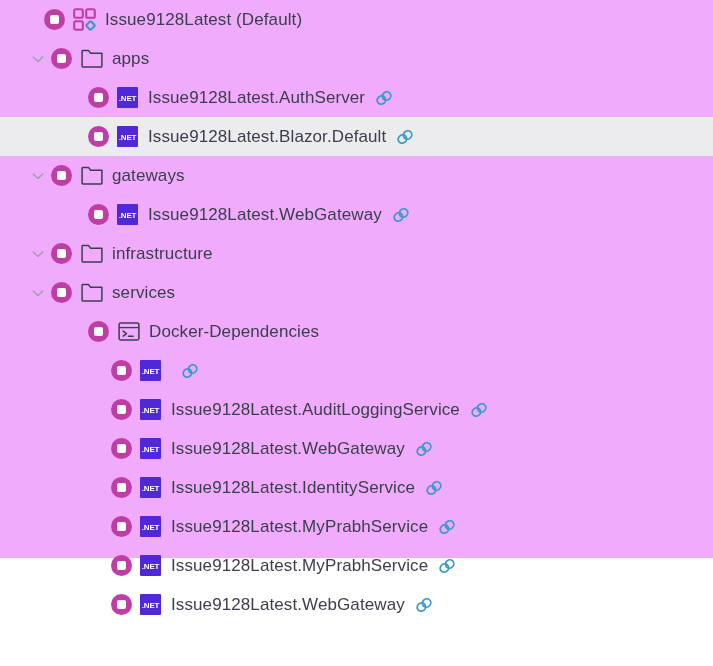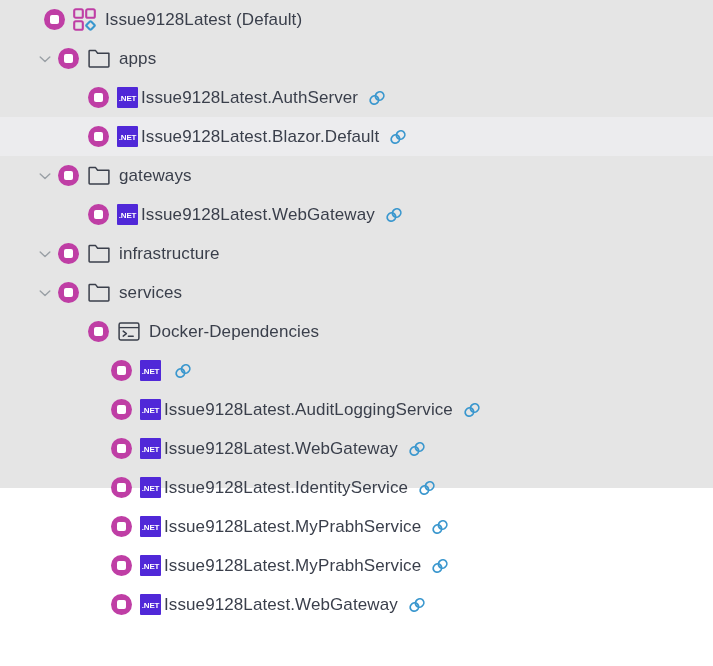--- a/index.html
+++ b/index.html
@@ -10,22 +10,22 @@
   body {
     width: 713px;
     height: 666px;
     font-family: "Liberation Sans", sans-serif;
     overflow: hidden;
   }
 
   #tree {
     position: relative;
     width: 713px;
-    height: 488px;
-    background: #e5e5e5;
+    height: 558px;
+    background: #f0abfc;
   }
 
   .node-row {
     position: relative;
     display: flex;
     align-items: center;
     height: 39px;
     width: 713px;
     box-sizing: border-box;
     cursor: default;
@@ -79,21 +79,21 @@
 
   .dotnet-badge {
     width: 21px;
     height: 21px;
     flex: 0 0 21px;
     background: #5028d8;
     border-radius: 1px;
     display: flex;
     align-items: flex-end;
     justify-content: center;
-    margin-right: 3px;
+    margin-right: 10px;
   }
   .dotnet-badge span {
     color: #ffffff;
     font-family: "Liberation Sans", sans-serif;
     font-size: 8px;
     font-weight: bold;
     letter-spacing: -0.2px;
     line-height: 1;
     padding-bottom: 5px;
   }
@@ -114,21 +114,21 @@
     width: 20px;
     height: 20px;
     display: flex;
     align-items: center;
     justify-content: center;
   }
   .link-icon svg { display: block; }
 
   
   .indent-0 { padding-left: 18px; }
-  .indent-1 { padding-left: 32px; }
+  .indent-1 { padding-left: 25px; }
   .indent-2 { padding-left: 62px; }
   .indent-3 { padding-left: 85px; }
 </style>
 </head>
 <body>
 
 <div id="tree">
     <div class="node-row indent-0">
       <div class="chevron empty">
         <svg width="16" height="16" viewBox="0 0 16 16" fill="none">

